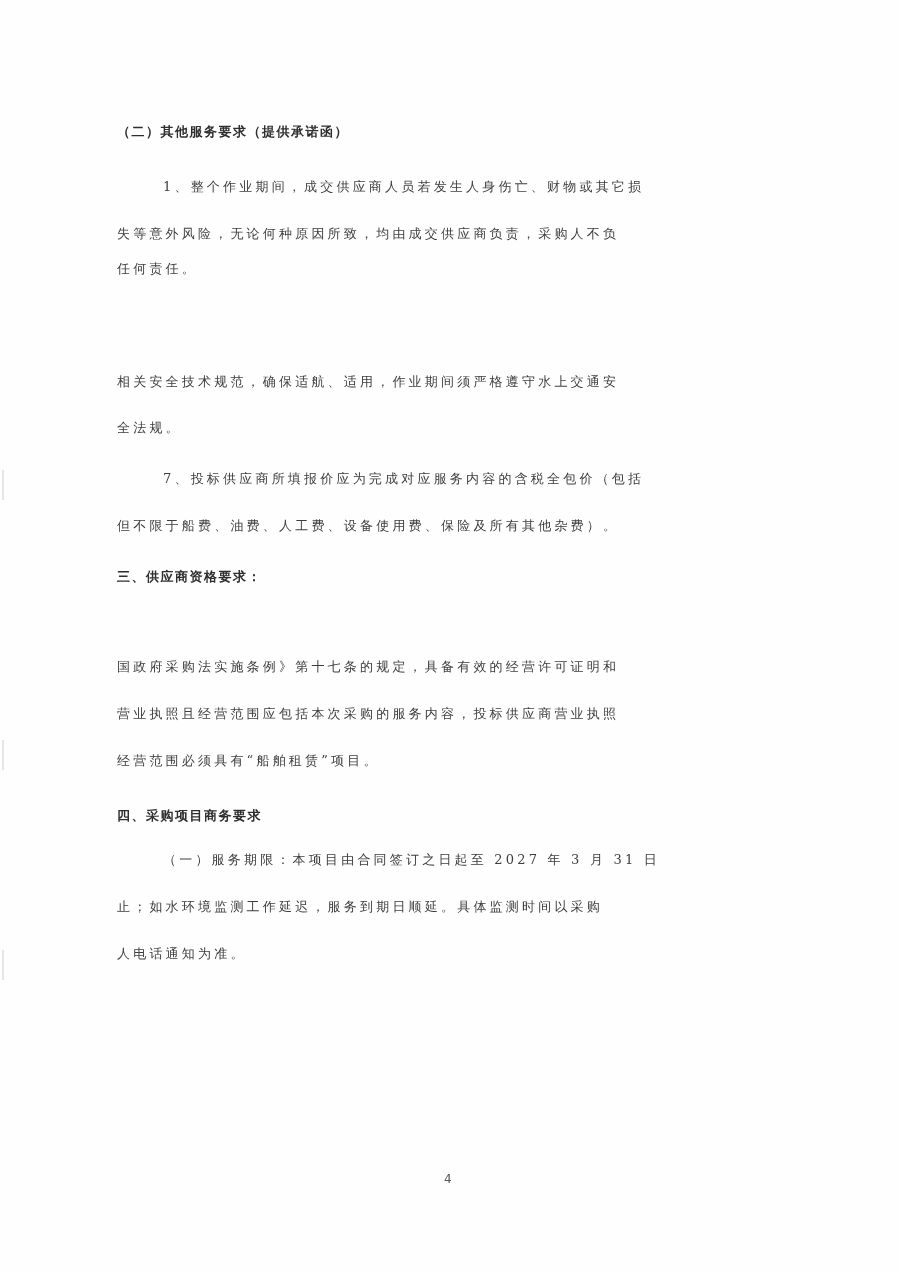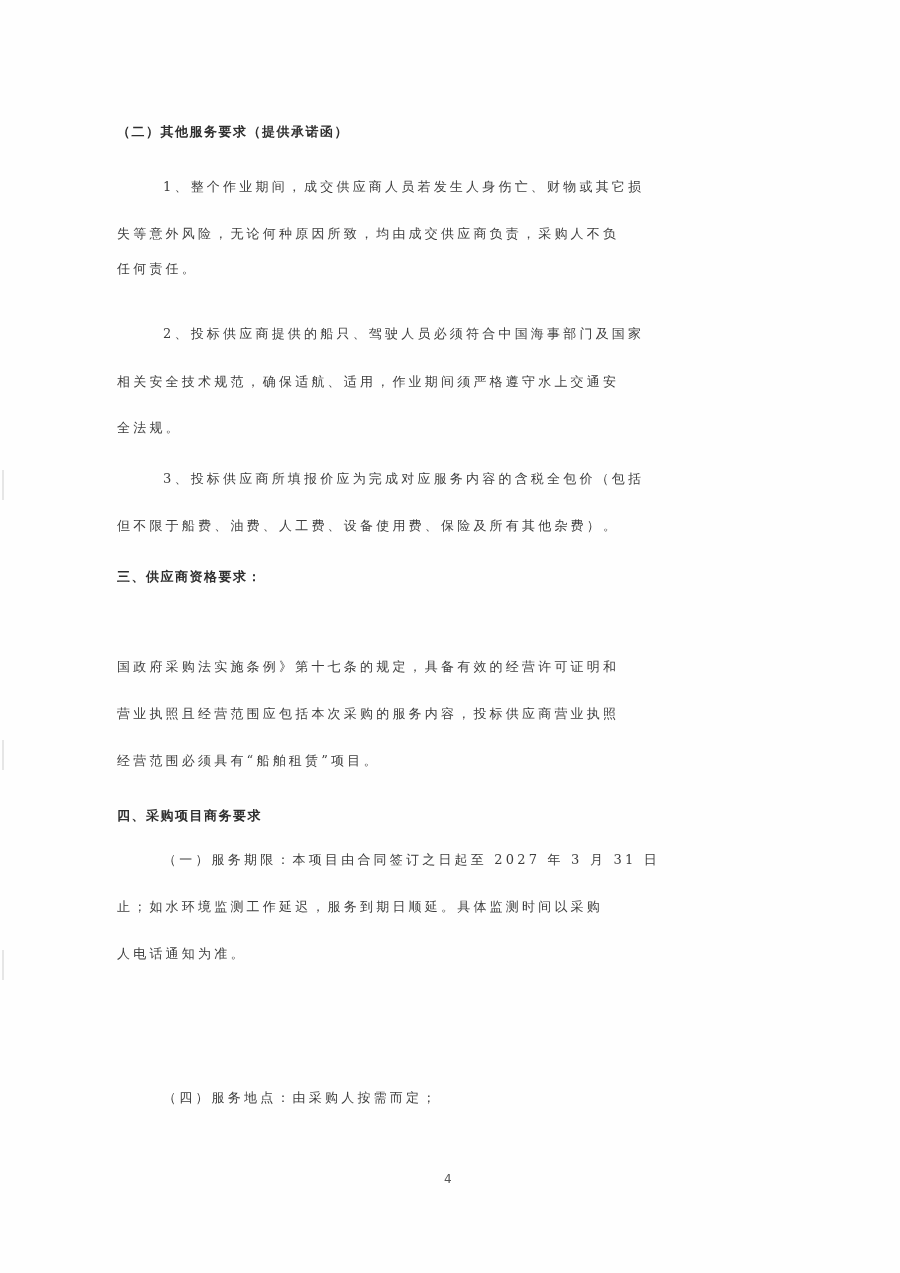--- a/index.html
+++ b/index.html
@@ -19,31 +19,29 @@
 
 <div class="page">
   <div class="edge" style="top:470px"></div>
   <div class="edge" style="top:740px"></div>
   <div class="edge" style="top:950px"></div>
 
   <div class="line head" style="top:118px">（二）其他服务要求（提供承诺函）</div>
   <div class="line indent" style="top:173px">1、整个作业期间，成交供应商人员若发生人身伤亡、财物或其它损</div>
   <div class="line" style="top:220px">失等意外风险，无论何种原因所致，均由成交供应商负责，采购人不负</div>
   <div class="line" style="top:255px">任何责任。</div>
-  <div class="line indent" style="top:320px">2、投标供应商提供的船只、驾驶人员必须符合中国海事部门及国家</div>
   <div class="line" style="top:368px">相关安全技术规范，确保适航、适用，作业期间须严格遵守水上交通安</div>
   <div class="line" style="top:414px">全法规。</div>
-  <div class="line indent" style="top:465px">3、投标供应商所填报价应为完成对应服务内容的含税全包价（包括</div>
+  <div class="line indent" style="top:465px">7、投标供应商所填报价应为完成对应服务内容的含税全包价（包括</div>
   <div class="line" style="top:512px">但不限于船费、油费、人工费、设备使用费、保险及所有其他杂费）。</div>
 
   <div class="line head" style="top:563px">三、供应商资格要求：</div>
   <div class="line" style="top:653px">国政府采购法实施条例》第十七条的规定，具备有效的经营许可证明和</div>
   <div class="line" style="top:700px">营业执照且经营范围应包括本次采购的服务内容，投标供应商营业执照</div>
   <div class="line" style="top:747px">经营范围必须具有“船舶租赁”项目。</div>
 
   <div class="line head" style="top:802px">四、采购项目商务要求</div>
   <div class="line indent" style="top:846px">（一）服务期限：本项目由合同签订之日起至 2027 年 3 月 31 日</div>
   <div class="line" style="top:893px">止；如水环境监测工作延迟，服务到期日顺延。具体监测时间以采购</div>
   <div class="line" style="top:940px">人电话通知为准。</div>
-  <div class="line indent" style="top:1084px">（四）服务地点：由采购人按需而定；</div>
 
   <div class="pagenum">4</div>
 </div>
 
 </body></html>

